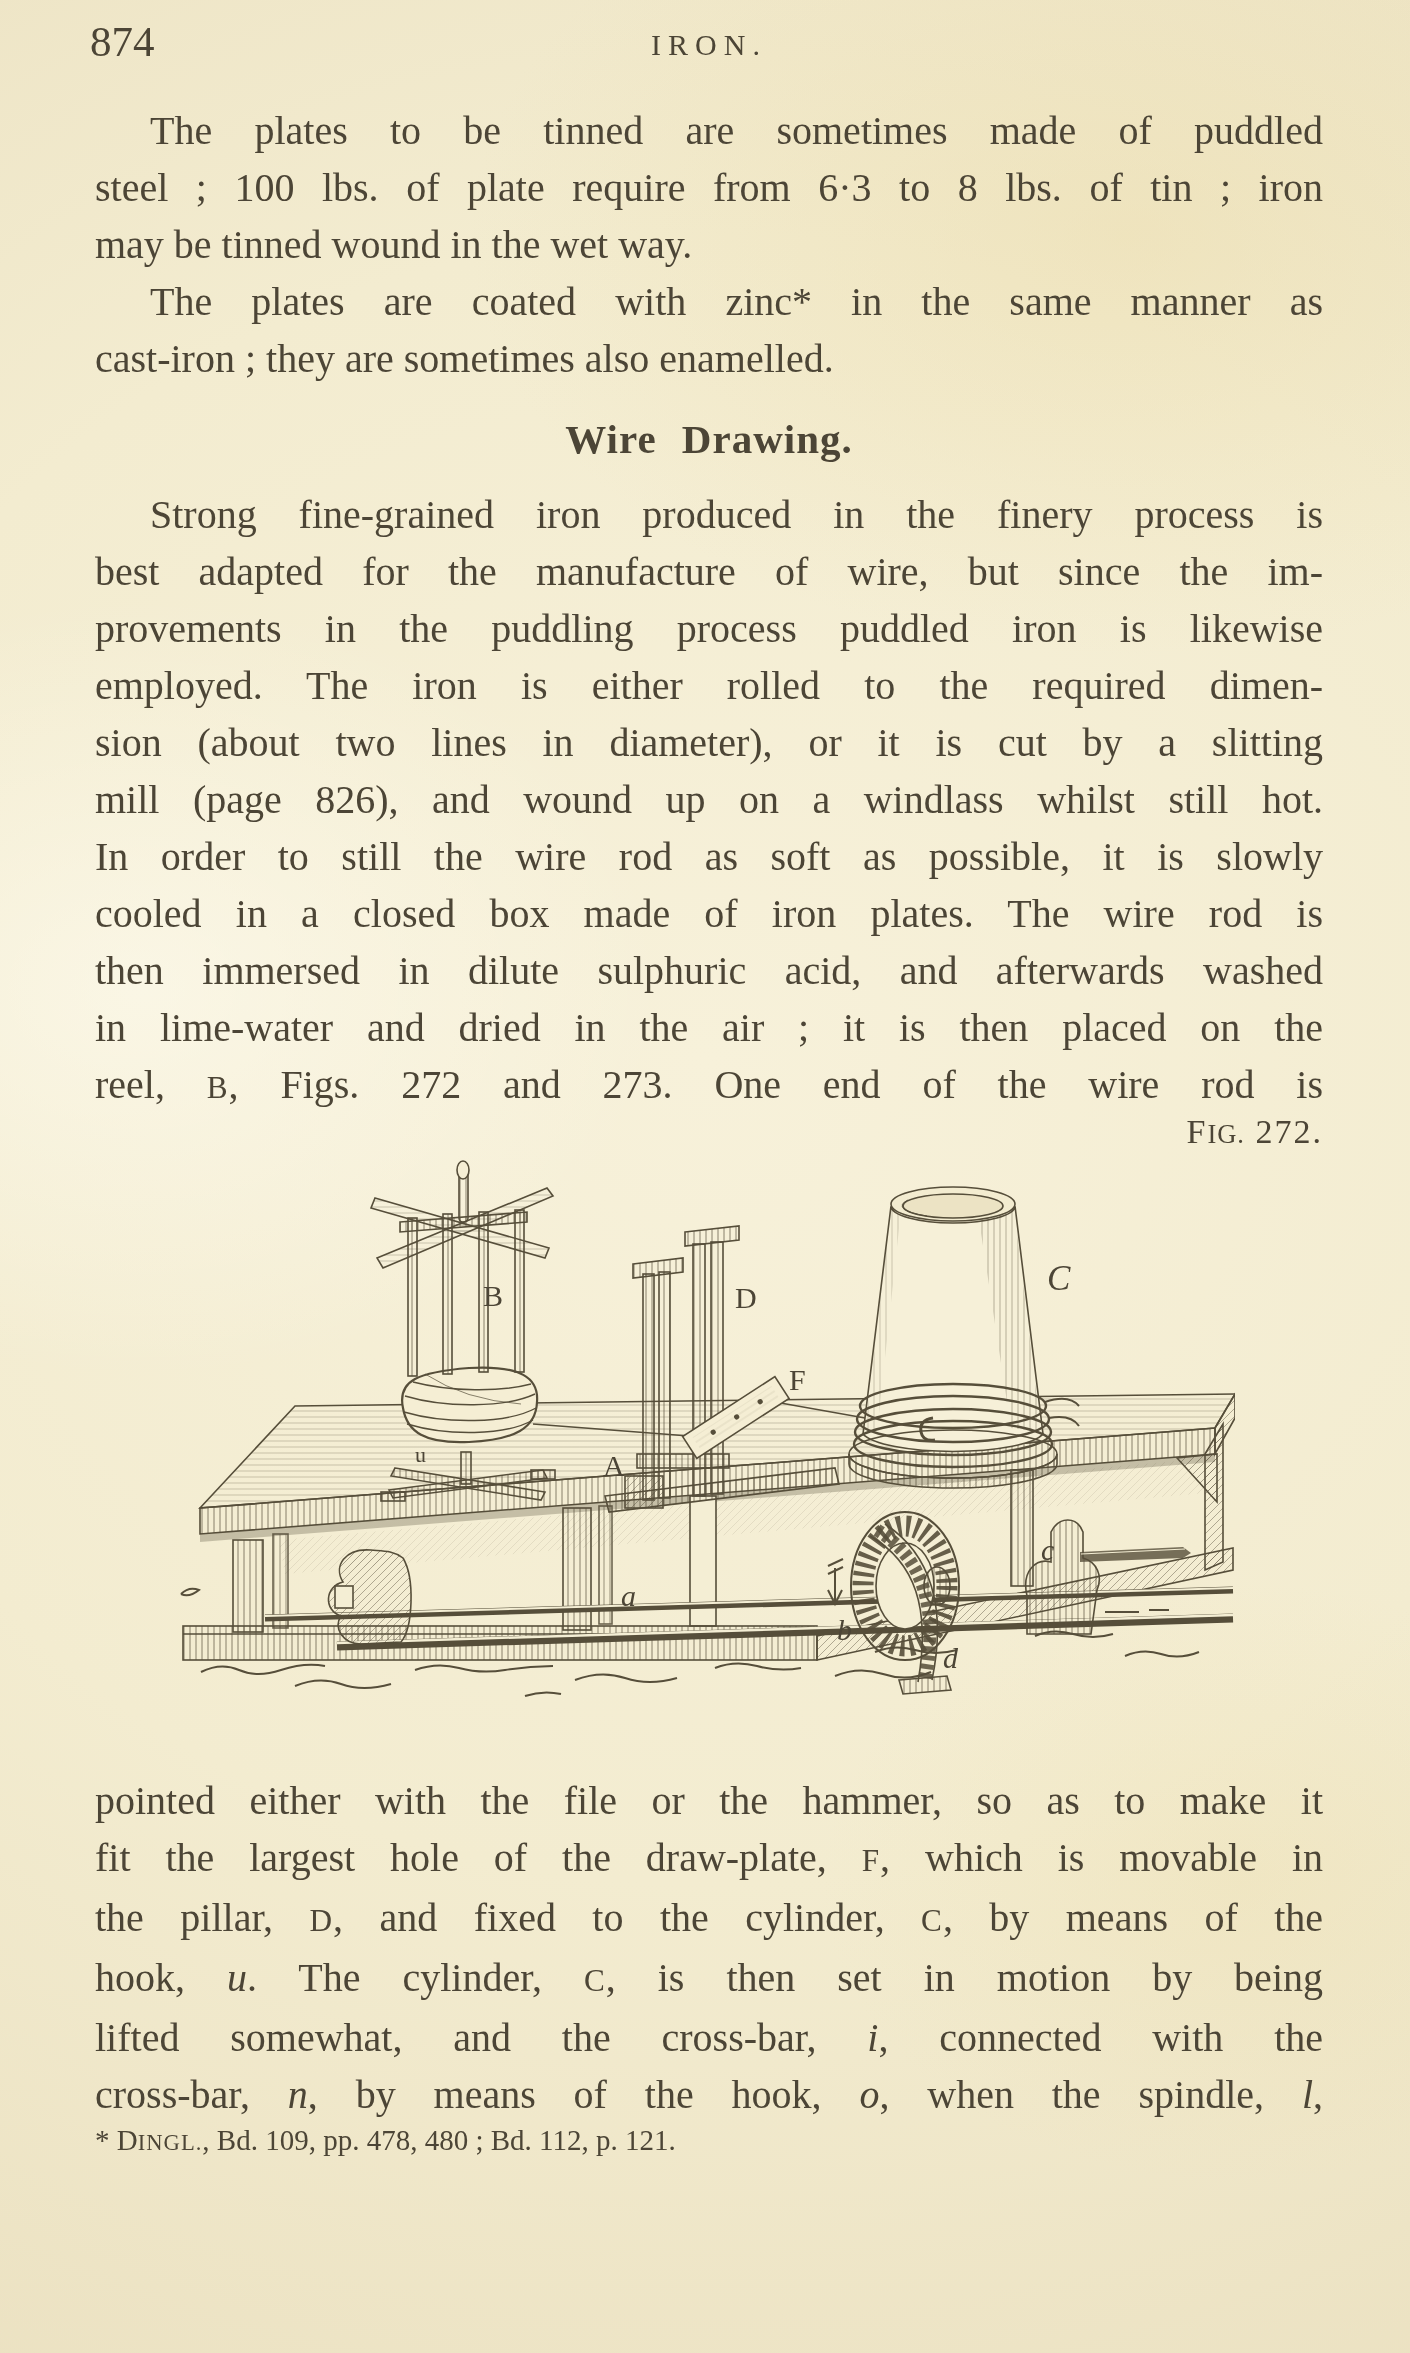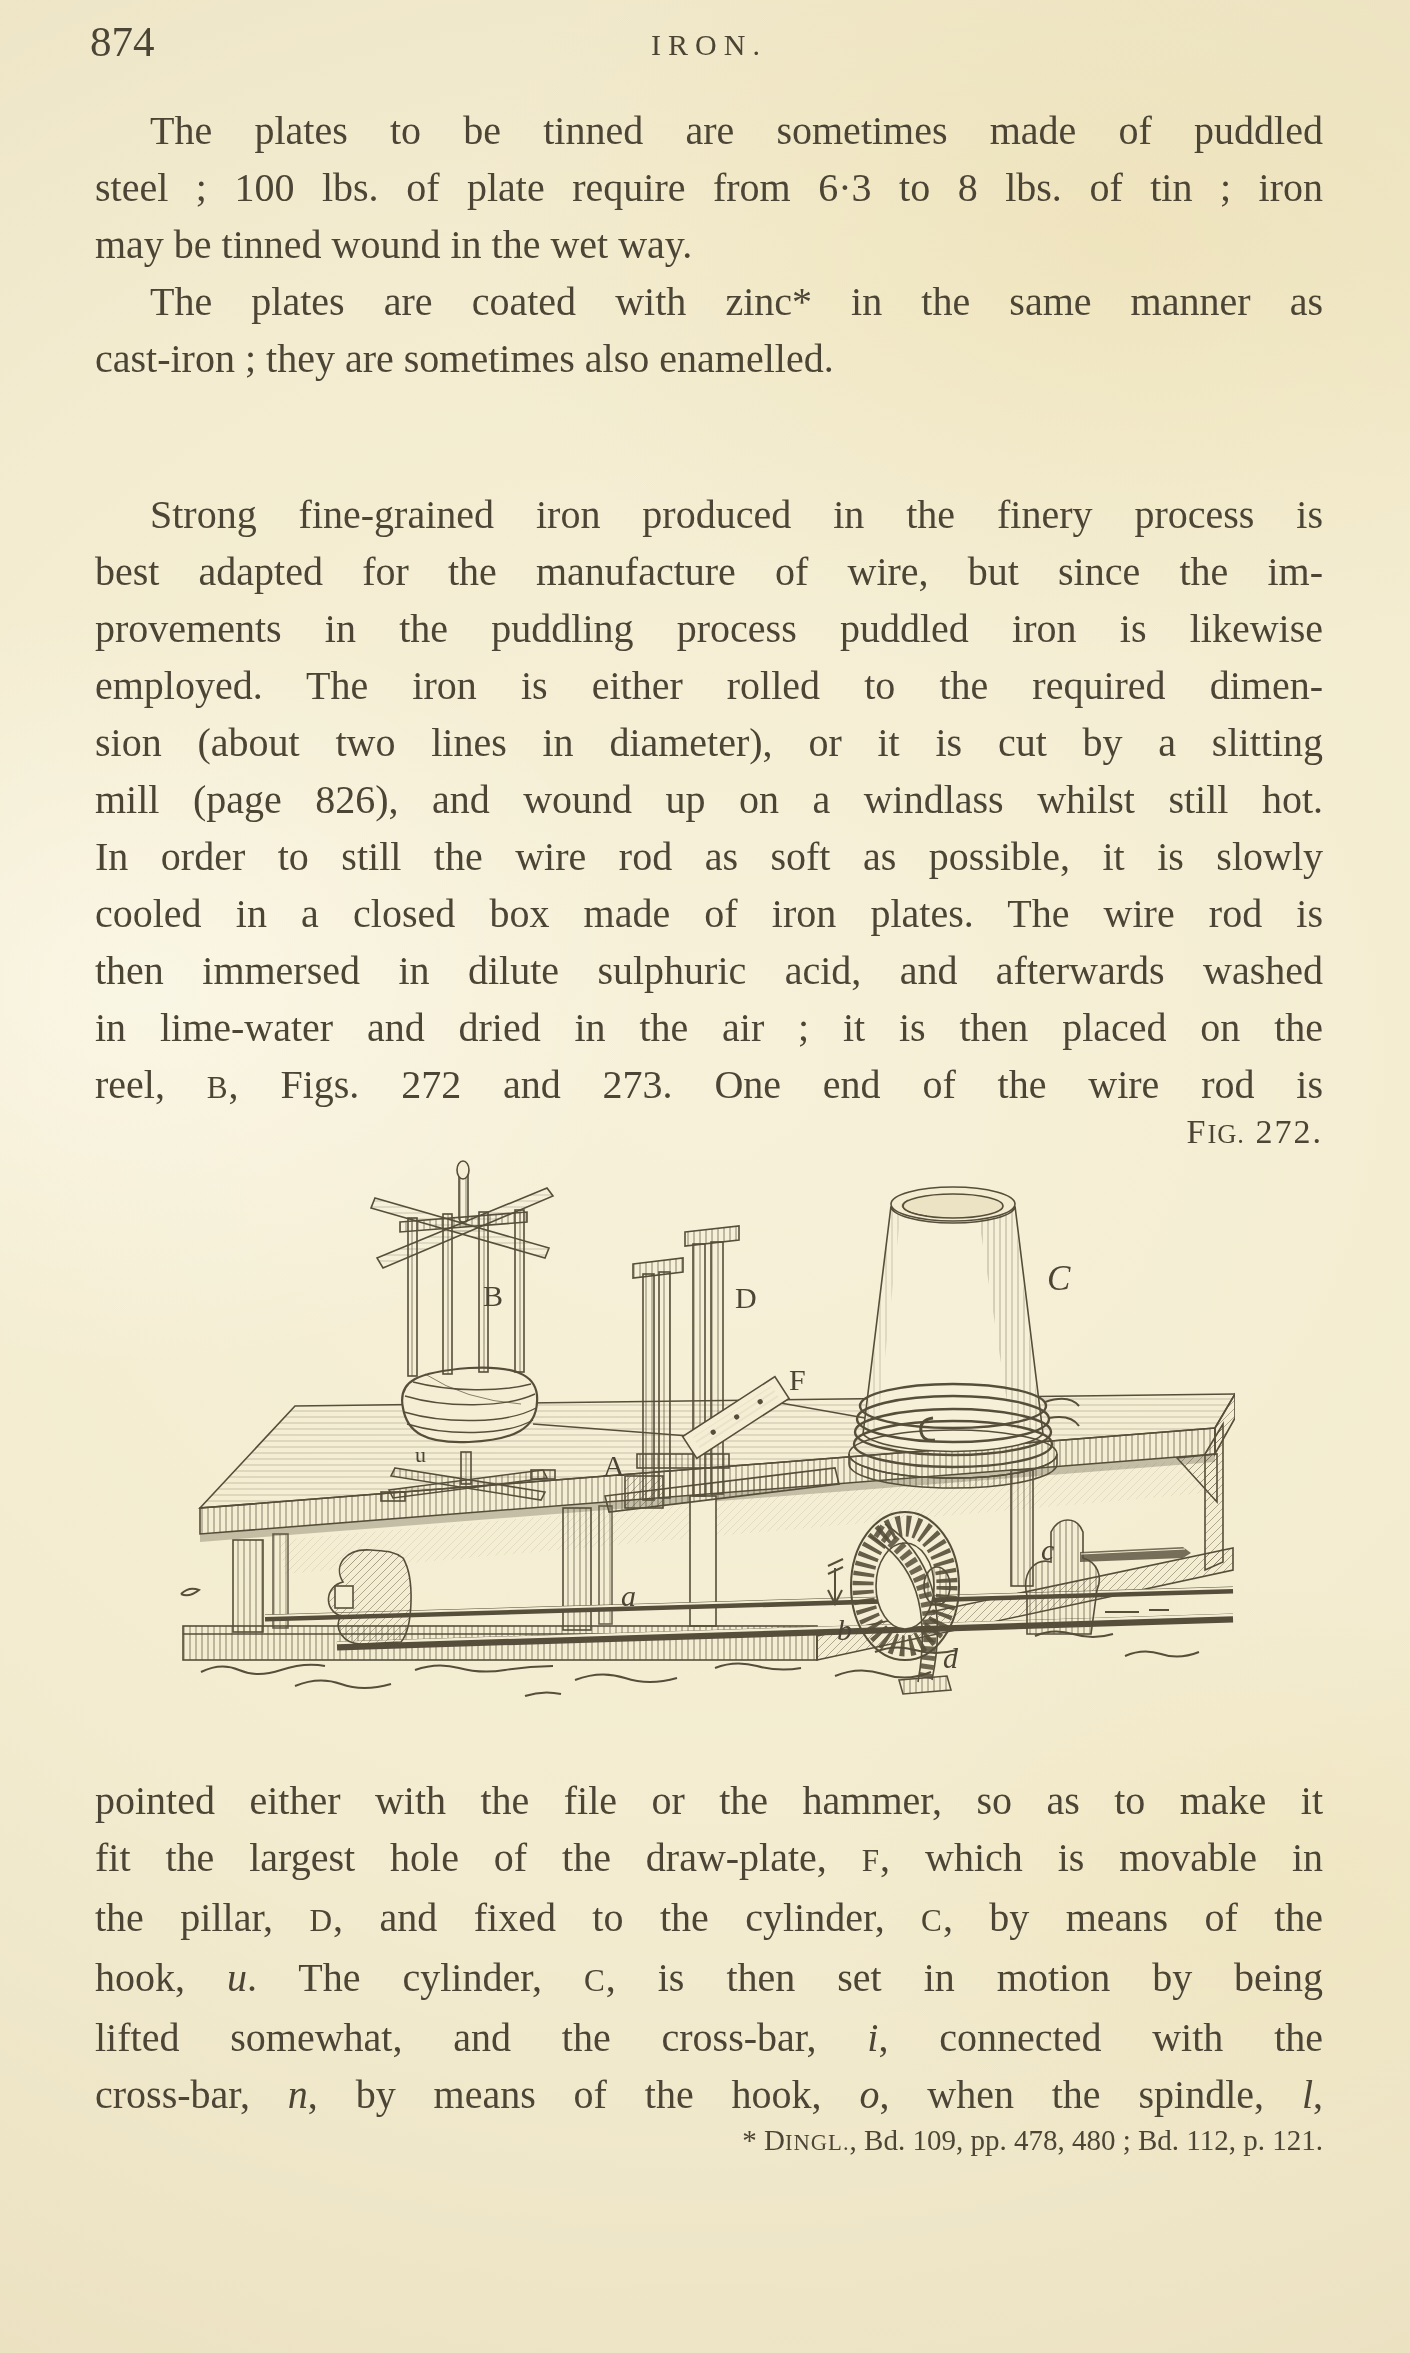--- a/index.html
+++ b/index.html
@@ -19,21 +19,21 @@
   .line { display:block; line-height:57px; white-space:normal;
           text-align:justify; text-align-last:justify; }
   .line.short { text-align-last:left; }
   .line.indent { text-indent:55px; }
   .sc { font-size:0.78em; letter-spacing:1px; }
   .heading { position:absolute; left:95px; width:1228px; top:415px; text-align:center;
              font-size:41px; font-weight:bold; word-spacing:14px; letter-spacing:1px; }
   .figcaption { position:absolute; left:95px; width:1228px; top:1113px; text-align:right;
                 font-size:34px; letter-spacing:2px; }
   .figure-wrap { position:absolute; left:175px; top:1156px; width:1060px; height:548px; }
-  .footnote { position:absolute; left:95px; width:1228px; top:2124px; text-align:right;
+  .footnote { position:absolute; left:95px; width:1228px; top:2124px; text-align:left;
               font-size:29px; }
   svg text { font-family:"Liberation Serif", serif; fill:#4c4536; }
   svg text.cap  { font-size:30px; }
   svg text.ital { font-size:30px; font-style:italic; }
   svg text.ital-cap { font-size:35px; font-style:italic; }
   svg text.small { font-size:22px; }
 </style>
 </head>
 <body>
 
@@ -46,20 +46,21 @@
       <div class="line indent">The plates to be tinned are sometimes made of puddled</div>
       <div class="line">steel ; 100 lbs. of plate require from 6·3 to 8 lbs. of tin ; iron</div>
       <div class="line short">may be tinned wound in the wet way.</div>
     </div>
 
   <div class="textblock" style="top:273px">
       <div class="line indent">The plates are coated with zinc* in the same manner as</div>
       <div class="line short">cast-iron ; they are sometimes also enamelled.</div>
     </div>
 
+  <div class="heading">Wire Drawing.</div>
 
   <div class="textblock" style="top:486px">
       <div class="line indent">Strong fine-grained iron produced in the finery process is</div>
       <div class="line">best adapted for the manufacture of wire, but since the im-</div>
       <div class="line">provements in the puddling process puddled iron is likewise</div>
       <div class="line">employed.  The iron is either rolled to the required dimen-</div>
       <div class="line">sion (about two lines in diameter), or it is cut by a slitting</div>
       <div class="line">mill (page 826), and wound up on a windlass whilst still hot.</div>
       <div class="line">In order to still the wire rod as soft as possible, it is slowly</div>
       <div class="line">cooled in a closed box made of iron plates.  The wire rod is</div>

